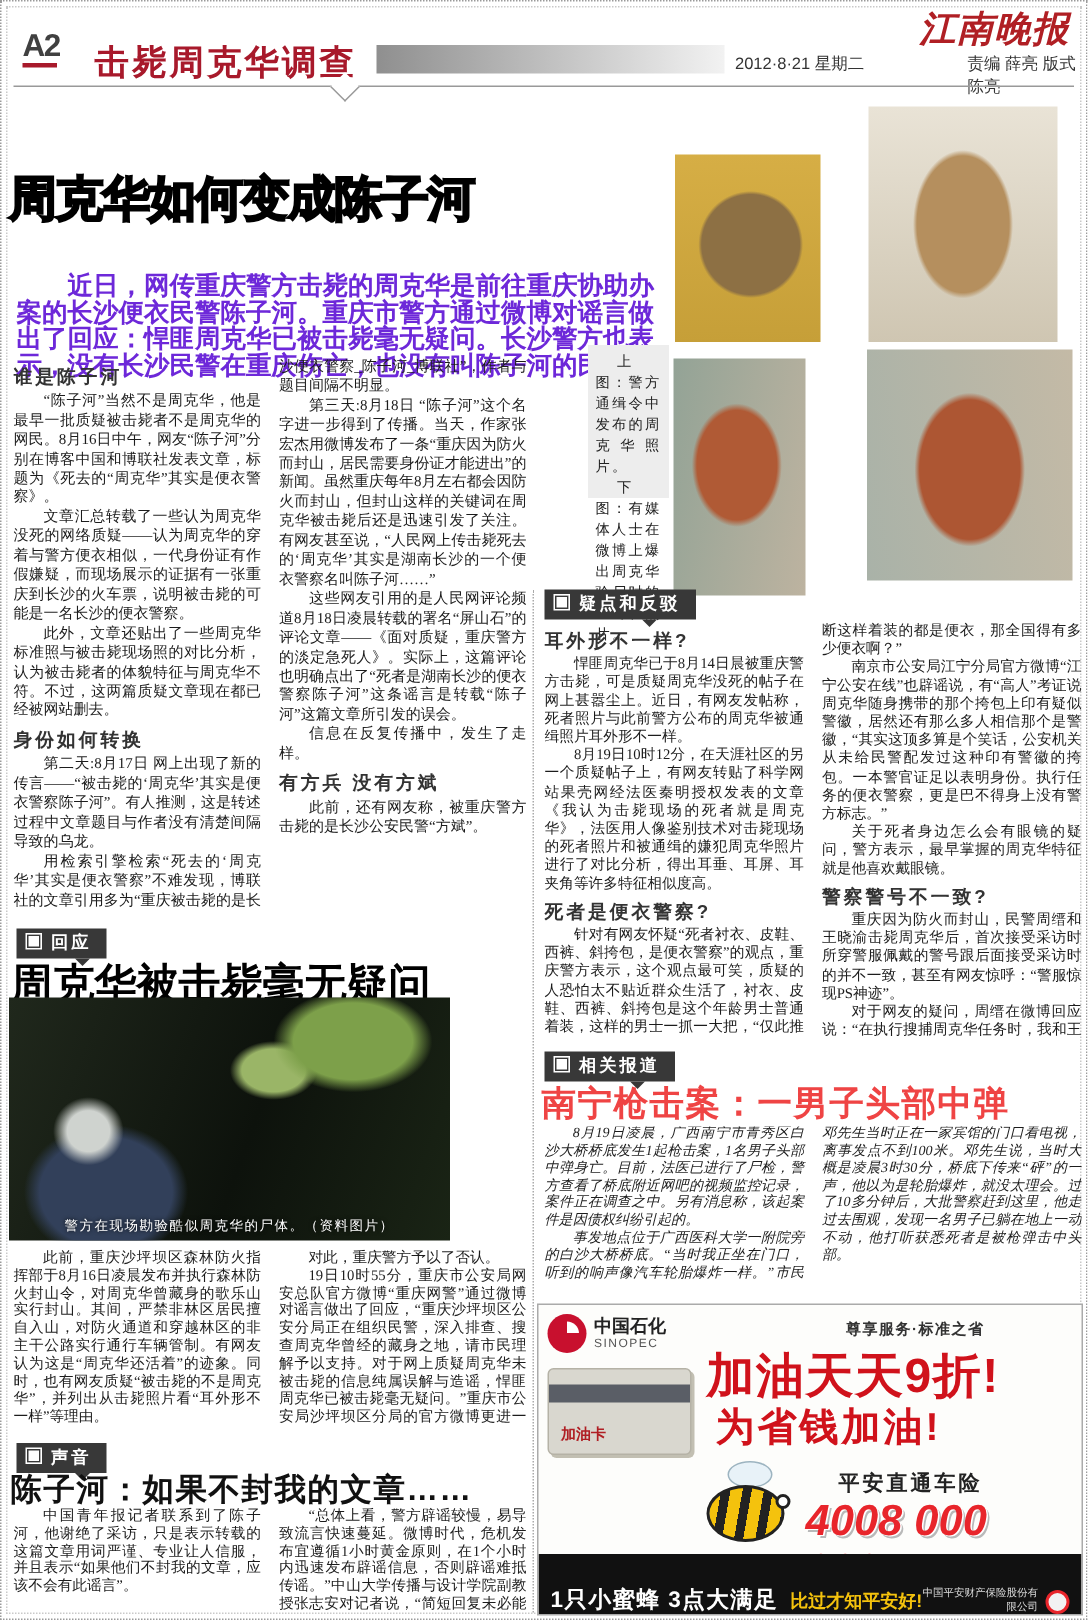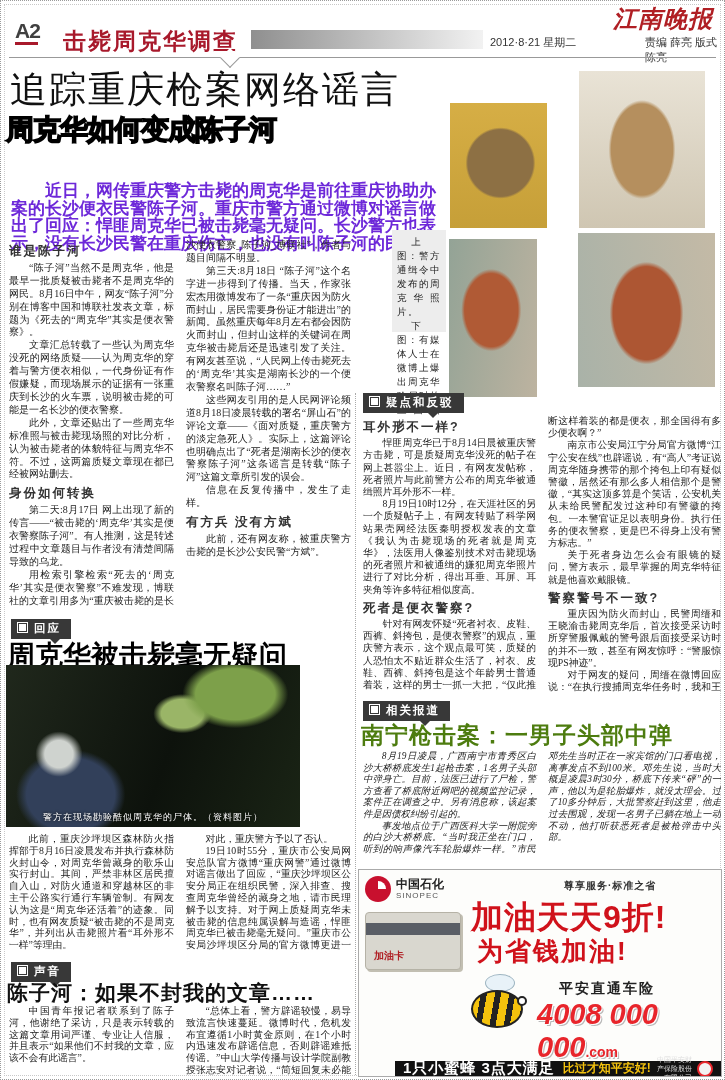--- a/index.html
+++ b/index.html
@@ -24,21 +24,21 @@
             font-weight:bold; font-style:italic; letter-spacing:1px;
             font-family:"Liberation Serif",serif; }
   .m-rule { position:absolute; left:8px; right:8px; top:56px; border-top:1px solid #999; }
   .m-notch { position:absolute; left:222px; top:50px; width:14px; height:14px; background:#fff;
              border-right:1px solid #999; border-bottom:1px solid #999; transform:rotate(45deg); }
 
   
   .kicker { position:absolute; left:9px; top:64px; font-family:"Liberation Sans",sans-serif;
             font-size:37px; color:#111; letter-spacing:2px; font-weight:500; }
   .headline { position:absolute; left:5px; top:110px; font-family:"Liberation Sans",sans-serif;
-              font-size:28px; font-weight:900; color:#000; letter-spacing:-1px;
+              font-size:32px; font-weight:900; color:#000; letter-spacing:-1px;
               -webkit-text-stroke:1.5px #000; }
   .lede { position:absolute; left:10px; top:181px; width:433px; font-size:17px; font-weight:bold;
           line-height:17.5px; text-indent:2em; color:#6d28d9; }
 
   
   .ph { position:absolute; }
   .mug-side { left:449px; top:102px; width:97px; height:125px;
     background:radial-gradient(58% 46% at 52% 48%, #8d7044 0 58%, rgba(0,0,0,0) 62%),
                linear-gradient(#d6ae45,#c69f38); }
   .mug-front { left:578px; top:70px; width:126px; height:157px;
@@ -79,21 +79,21 @@
 
   .resp-bar { left:10px; top:618px; }
   .resp-headline { position:absolute; left:6px; top:636px; font-family:"Liberation Sans",sans-serif;
                    font-size:28px; font-weight:900; color:#000; letter-spacing:0px; }
   .voice-bar { left:10px; top:961px; }
   .voice-headline { position:absolute; left:6px; top:978px; font-family:"Liberation Sans",sans-serif;
                     font-size:21px; font-weight:800; color:#111; letter-spacing:1px; }
   .doubts-bar { left:362px; top:392px; }
   .rel-bar { left:362px; top:700px; }
   .rel-headline { position:absolute; left:360px; top:719px; font-family:"Liberation Sans",sans-serif;
-                  font-size:23px; font-weight:800; color:#4d7c0f; letter-spacing:1px; }
+                  font-size:23px; font-weight:800; color:#ef4444; letter-spacing:1px; }
 
   
   .forest { position:absolute; left:5px; top:664px; width:294px; height:162px;
     background:
       radial-gradient(30% 35% at 78% 18%, #7da04a 0 45%, rgba(0,0,0,0) 60%),
       radial-gradient(18% 22% at 60% 30%, #9ab567 0 40%, rgba(0,0,0,0) 55%),
       radial-gradient(16% 28% at 18% 55%, #cfd3cf 0 30%, rgba(0,0,0,0) 50%),
       radial-gradient(30% 45% at 22% 80%, #32405a 0 50%, rgba(0,0,0,0) 62%),
       linear-gradient(110deg,#20281c,#0d120c 55%,#1a2415); }
   .forest-cap { position:absolute; left:0; right:0; bottom:3px; text-align:center; color:#fff;
@@ -125,43 +125,42 @@
               background:repeating-linear-gradient(100deg,#f4c20d 0 8px,#222 8px 14px); border:2px solid #222; }
   .bee-wing { position:absolute; left:26px; top:0px; width:30px; height:18px; border-radius:50%;
               background:#e8f2f8; border:1px solid #9db4c0; }
   .bee-eye { position:absolute; left:58px; top:22px; width:10px; height:10px; border-radius:50%;
              background:#fff; border:2px solid #222; }
   .ad-prod { position:absolute; left:200px; top:110px; font-size:14px; font-weight:bold; color:#222;
              letter-spacing:2px; }
   .ad-phone { position:absolute; left:178px; top:128px; font-size:29px; font-weight:900; color:#e8252b;
               font-style:italic; letter-spacing:0px; text-shadow:1px 1px 0 #fff,2px 2px 0 #b9b9b9; }
   .ad-phone .dotcom { font-size:14px; font-style:normal; }
-  .ad-strip { position:absolute; left:0; right:0; bottom:0; height:15px; background:#111;
-              display:flex; align-items:center; padding:0 8px;margin-left:36px; }
+  .ad-strip { position:absolute; left:0; right:0; bottom:0; height:40px; background:#111;
+              display:flex; align-items:flex-end; padding:0 8px; }
   .strip-main { color:#fff; font-size:15px; font-weight:900; letter-spacing:1px; white-space:nowrap; }
   .strip-sub { color:#f4c20d; font-size:12px; font-weight:bold; margin-left:8px; white-space:nowrap; }
   .strip-co { color:#ddd; font-size:7px; margin-left:auto; text-align:right; line-height:9px; width:86px; }
   .strip-logo { width:16px; height:16px; border-radius:50%; background:#f2f2f2; margin-left:5px;
                 border:2px solid #e8252b; flex:none; }
 </style>
 </head>
 <body>
 
 <div class="page">
 
   <div class="m-a2">A2</div>
   <div class="m-sec">击毙周克华调查</div>
   <div class="m-bar"></div>
   <div class="m-date">2012·8·21  星期二</div>
   <div class="m-ed">责编 薛亮  版式 陈亮</div>
   <div class="m-logo">江南晚报</div>
   <div class="m-rule"></div>
   <div class="m-notch"></div>
 
-  <div class="kicker">追踪重庆枪案网络谣言</div>
   <div class="headline">周克华如何变成陈子河</div>
   <div class="lede">近日，网传重庆警方击毙的周克华是前往重庆协助办案的长沙便衣民警陈子河。重庆市警方通过微博对谣言做出了回应：悍匪周克华已被击毙毫无疑问。长沙警方也表示，没有长沙民警在重庆伤亡，也没有叫陈子河的民警。</div>
 
   <div class="ph mug-side"></div>
   <div class="ph mug-front"></div>
   <div class="cap-col">
     <div class="cap-part">上图：警方通缉令中发布的周克华照片。</div>
     <div class="cap-part">下图：有媒体人士在微博上爆出周克华验尸时的正面照片。</div>
   </div>
   <div class="ph morgue-l"></div>

